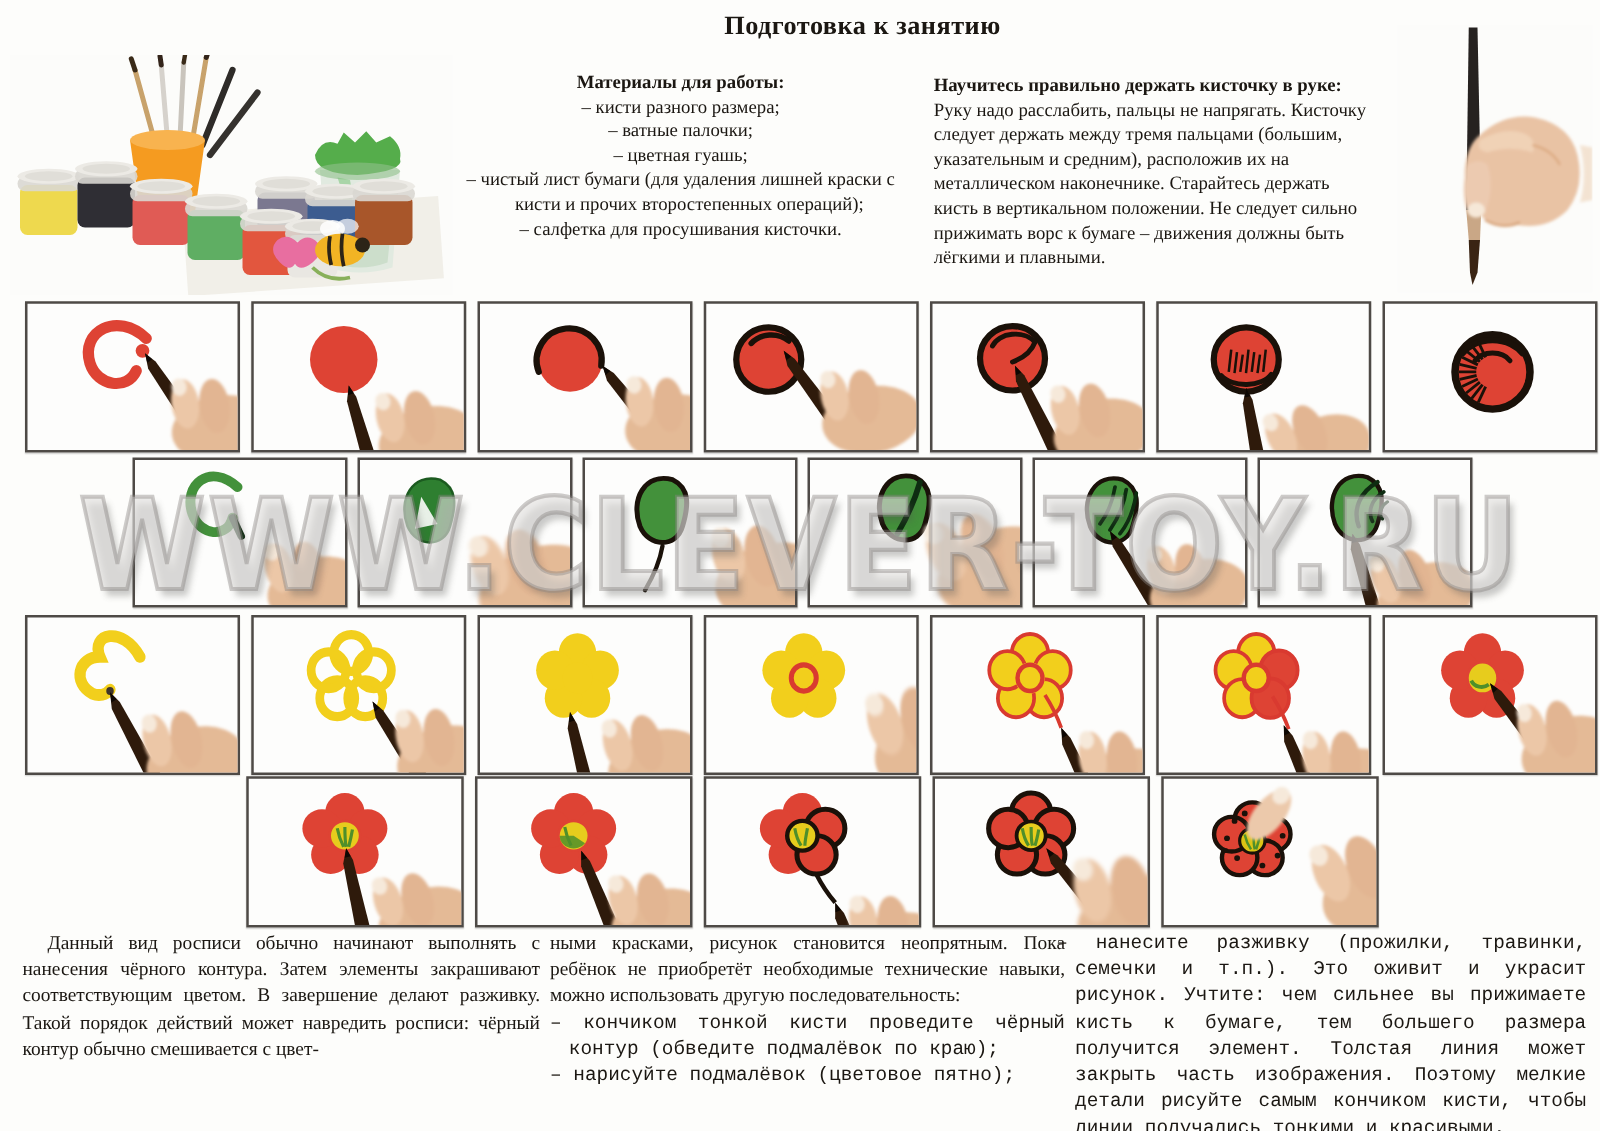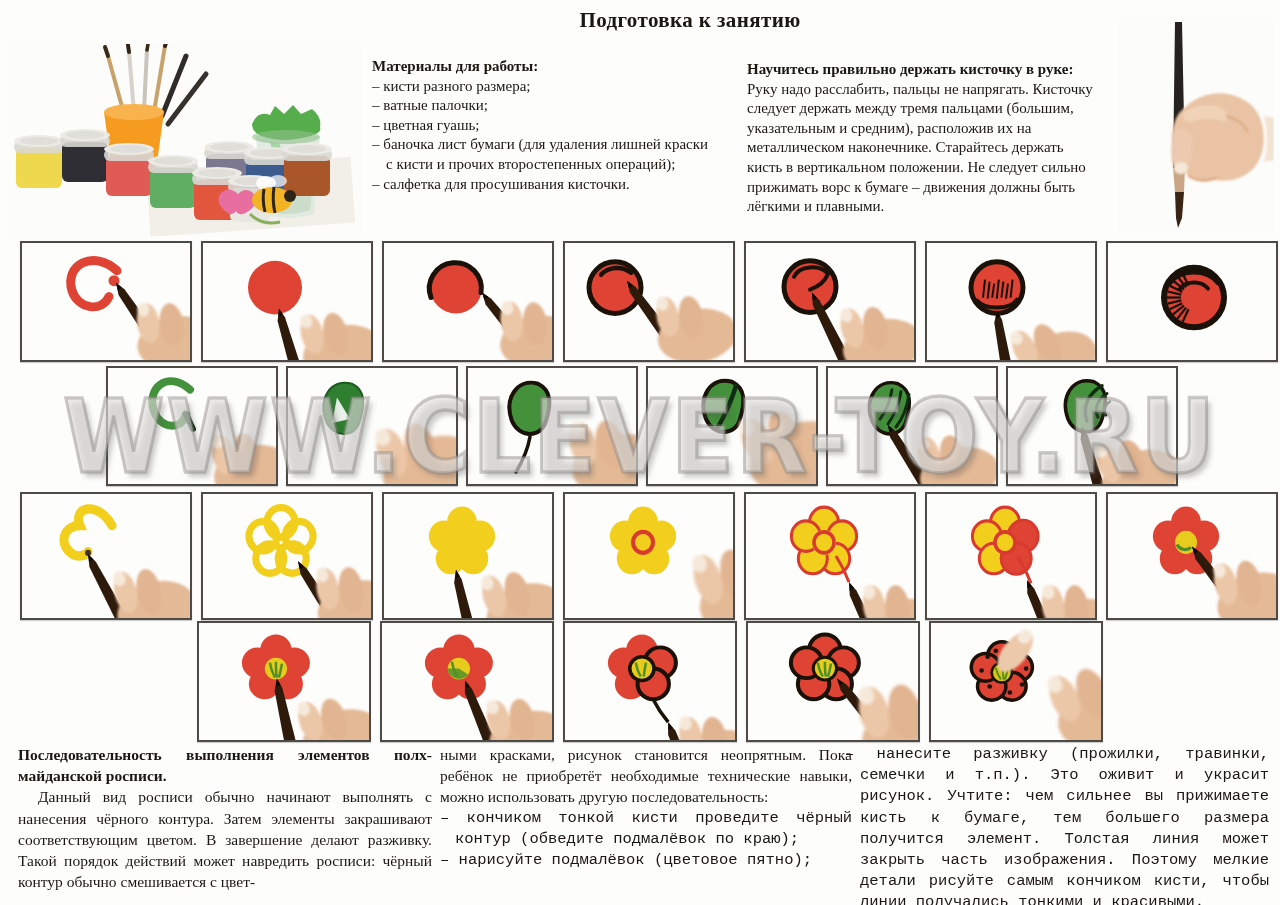--- a/index.html
+++ b/index.html
@@ -1,21 +1,21 @@
 <!DOCTYPE html>
 <html><head>
 <meta charset="utf-8">
 <style>
   html,body{margin:0;padding:0;}
   body{width:1280px;height:905px;position:relative;overflow:hidden;background:#fdfdfb;
        font-family:"Liberation Serif","DejaVu Serif",serif;color:#1b1712;}
   .page-title{position:absolute;left:390px;top:8px;width:600px;text-align:center;
        font-size:21px;font-weight:bold;letter-spacing:.4px;}
   
-  .materials{position:absolute;left:372px;top:57px;width:345px;font-size:15px;line-height:19.6px;}
+  .materials{position:absolute;left:372px;top:57px;width:345px;font-size:15px;line-height:19.6px;text-align:center;}
   .hold{position:absolute;left:747px;top:60px;width:350px;font-size:15px;line-height:19.6px;}
   .sec-h{font-weight:bold;}
   .li{padding-left:14px;text-indent:-14px;}
   p{margin:0;}
   
   .paints-photo{position:absolute;left:8px;top:44px;width:354px;height:192px;}
   .hand-photo{position:absolute;left:1118px;top:20px;width:156px;height:214px;}
   .paints-photo svg,.hand-photo svg{display:block;width:100%;height:100%;}
   
   .steps-row{position:absolute;display:flex;gap:9px;z-index:1;}
@@ -146,21 +146,21 @@
     <circle cx="70" cy="12" r="6" fill="#2c2417"></circle>
   </g>
 </svg>
     </div>
 
   <div class="materials">
     <div class="sec-h">Материалы для работы:</div>
     <div class="li">– кисти разного размера;</div>
     <div class="li">– ватные палочки;</div>
     <div class="li">– цветная гуашь;</div>
-    <div class="li">– баночка лист бумаги (для удаления лишней краски с кисти и прочих второстепенных операций);</div>
+    <div class="li">– чистый лист бумаги (для удаления лишней краски с кисти и прочих второстепенных операций);</div>
     <div class="li">– салфетка для просушивания кисточки.</div>
   </div>
 
   <div class="hold">
     <div class="sec-h">Научитесь правильно держать кисточку в руке:</div>
     <p>Руку надо расслабить, пальцы не напрягать. Кисточку следует держать между тремя пальцами (большим, указательным и средним), расположив их на металлическом наконечнике. Старайтесь держать кисть в вертикальном положении. Не следует сильно прижимать ворс к бумаге – движения должны быть лёгкими и плавными.</p>
   </div>
 
   <div class="hand-photo">
       <svg viewBox="0 0 156 214">
@@ -655,21 +655,20 @@
  <ellipse cx="31" cy="21" rx="12" ry="22" fill="#e2b592"></ellipse>
  <ellipse cx="5" cy="2" rx="6" ry="7" fill="#f6e9da"></ellipse>
           </g>
         </svg>
       </div>
     </div>
 
   <div class="watermark">WWW.CLEVER-TOY.RU</div>
 
   <div class="seq c1">
-    <span class="sec-h">Последовательность выполнения элементов полх-майданской росписи.</span>
     <p class="ind">Данный вид росписи обычно начинают выполнять с нанесения чёрного контура. Затем элементы закрашивают соответствующим цветом. В завершение делают разживку. Такой порядок действий может навредить росписи: чёрный контур обычно смешивается с цвет-</p>
   </div>
   <div class="seq c2">
     <p>ными красками, рисунок становится неопрятным. Пока ребёнок не приобретёт необходимые технические навыки, можно использовать другую последовательность:</p>
     <div class="li">– кончиком тонкой кисти проведите чёрный контур (обведите подмалёвок по краю);</div>
     <div class="li">– нарисуйте подмалёвок (цветовое пятно);</div>
   </div>
   <div class="seq c3">
     <div class="li">– нанесите разживку (прожилки, травинки, семечки и т.п.). Это оживит и украсит рисунок. Учтите: чем сильнее вы прижимаете кисть к бумаге, тем большего размера получится элемент. Толстая линия может закрыть часть изображения. Поэтому мелкие детали рисуйте самым кончиком кисти, чтобы линии получались тонкими и красивыми.</div>
   </div>

